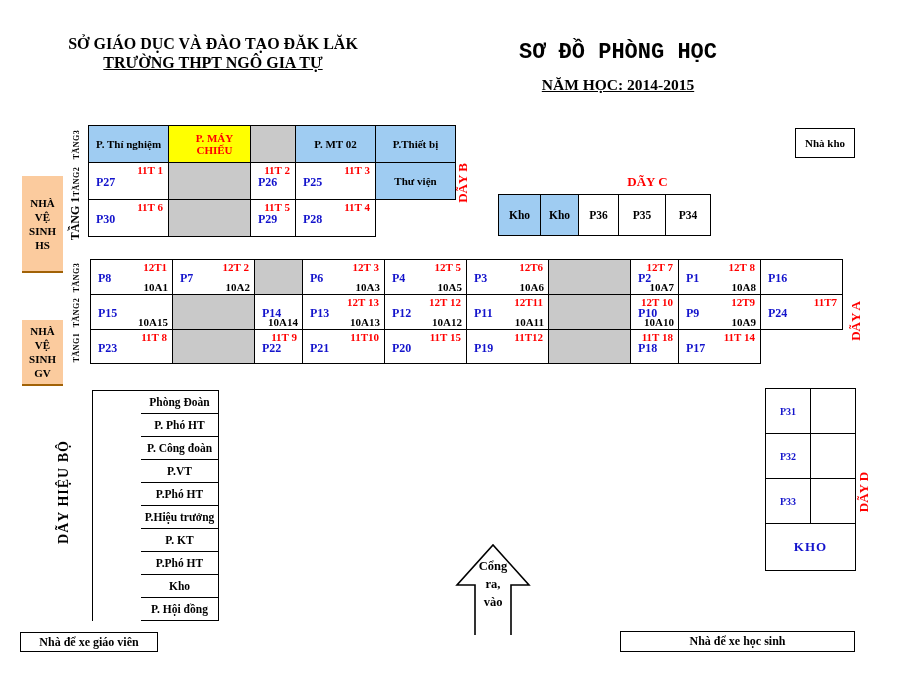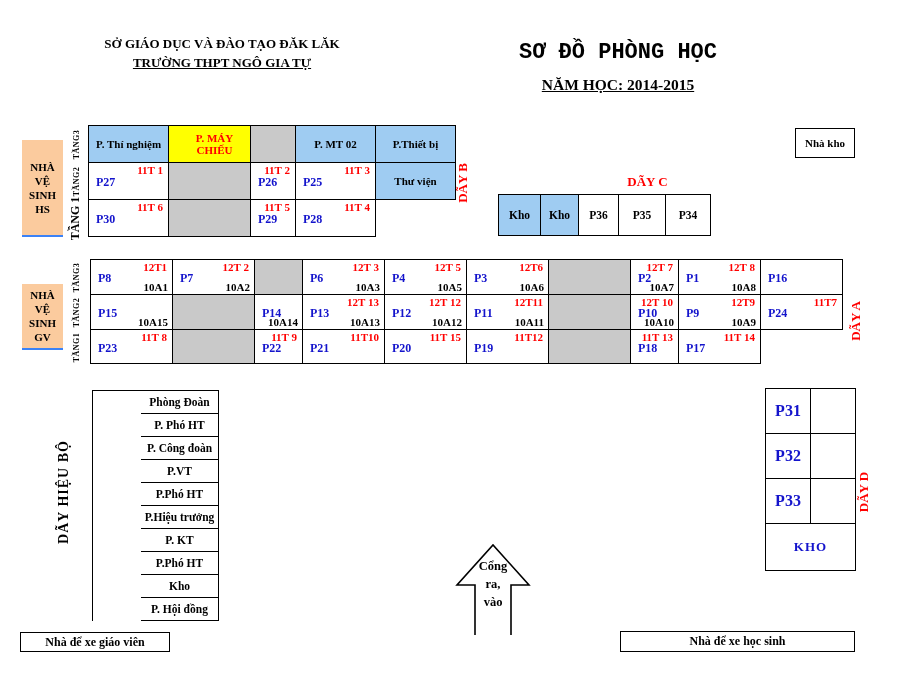--- a/index.html
+++ b/index.html
@@ -12,28 +12,28 @@
     position:relative; width:898px; height:694px; background:#ffffff;
     font-family:"Liberation Serif","DejaVu Serif",serif; color:var(--ink);
     overflow:hidden;
   }
   .abs{position:absolute;}
   .b{font-weight:bold;}
   .center{text-align:center;}
   .u{text-decoration:underline;}
   .pre{white-space:pre-line;}
   
-  .hdr-left{left:74px; top:34px; width:296px; font-size:13px; line-height:19px;}
+  .hdr-left{left:65px; top:34px; width:296px; font-size:16px; line-height:19px;}
   .title{left:468px; top:40px; width:300px; font-size:22px;font-family:Liberation Mono, monospace;}
   .year{left:468px; top:76px; width:300px; font-size:15.5px;}
   
   .toilet{
-    background:var(--peach); border-bottom:2px solid #3b82f6;
+    background:var(--peach); border-bottom:2px solid #a16207;
     display:flex; align-items:center; justify-content:center;
-    font-size:11px; line-height:14px; font-weight:bold; text-align:center;
+    font-size:11px; line-height:14px; font-weight:bold; text-align:center;margin-top:36px;
   }
   
   .vwrap{position:absolute; display:flex; align-items:center; justify-content:center;}
   .vwrap > span{transform:rotate(-90deg); white-space:nowrap; font-weight:bold;}
   .floor-sm > span{font-size:8px; letter-spacing:0.5px;}
   .floor-lg > span{font-size:12px;}
   .day-label > span{font-size:13px; color:var(--red);}
   .admin-label > span{font-size:14px; letter-spacing:1px;}
   
   .bgrid{position:absolute; display:grid; border-top:1px solid #000; border-left:1px solid #000;}
@@ -51,21 +51,21 @@
               color:var(--blue-text); font-weight:bold; font-size:12px;}
   .room .cls{position:absolute; right:5px; top:1px; color:var(--red); font-weight:bold; font-size:11px;}
   .room .g10{position:absolute; right:4px; bottom:1px; color:var(--ink); font-weight:bold; font-size:11px;}
   .plaincell{display:flex; align-items:center; justify-content:center; font-weight:bold; font-size:11.5px;}
   
   .box{border:1.5px solid #000; display:flex; align-items:center; justify-content:center; font-weight:bold;}
   .dayc-title{left:595px; top:174px; width:105px; font-size:13px; color:var(--red);}
   
   .admin-grid > div{display:flex; align-items:center; justify-content:center; font-size:11.5px; font-weight:bold; text-align:center;}
   
-  .dayd-room{color:var(--blue-text); font-weight:bold; font-size:16px; display:flex; align-items:center; justify-content:center;}
+  .dayd-room{color:var(--blue-text); font-weight:bold; font-size:10px; display:flex; align-items:center; justify-content:center;}
   .dayd-kho{color:var(--blue-text); font-weight:bold; font-size:13px; letter-spacing:1px; display:flex; align-items:center; justify-content:center;}
   
   .gate-text{font-size:12.5px; line-height:18px; font-weight:bold; text-align:center;}
 </style>
 </head>
 <body>
 
 <div class="page">
 
   <div class="abs hdr-left center">
@@ -252,21 +252,21 @@
         <span class="pnum">P20</span>
         <span class="cls">11T 15</span>
       </div>
       <div class="room">
         <span class="pnum">P19</span>
         <span class="cls">11T12</span>
       </div>
       <div class="stairs"></div>
       <div class="room">
         <span class="pnum">P18</span>
-        <span class="cls">11T 13</span>
+        <span class="cls">11T 18</span>
       </div>
       <div class="room">
         <span class="pnum">P17</span>
         <span class="cls">11T 14</span>
       </div>
     </div>
 
   <div class="vwrap day-label" style="left:845px; top:290px; width:22px; height:62px;">
     <span>DÃY A</span>
     </div>
@@ -302,16 +302,16 @@
 
   <div class="abs" style="left:449px; top:542px; width:88px; height:94px;">
     <svg width="88" height="94" viewBox="0 0 88 94">
       <path d="M26,93 L26,43 L8,43 L44,3 L80,43 L62,43 L62,93" fill="#ffffff" stroke="#000000" stroke-width="1.6" stroke-linejoin="miter"></path>
     </svg>
     <div class="abs gate-text pre" style="left:16px; top:15px; width:56px;">Cổng
 ra,
 vào</div>
   </div>
 
-  <div class="abs box" style="left:20px; top:632px; width:150px; height:20px; font-size:12px;">Nhà để xe giáo viên</div>
+  <div class="abs box" style="left:20px; top:632px; width:138px; height:20px; font-size:12px;">Nhà để xe giáo viên</div>
   <div class="abs box" style="left:620px; top:631px; width:235px; height:21px; font-size:12px;">Nhà để xe học sinh</div>
 
 </div>
 
 </body></html>

